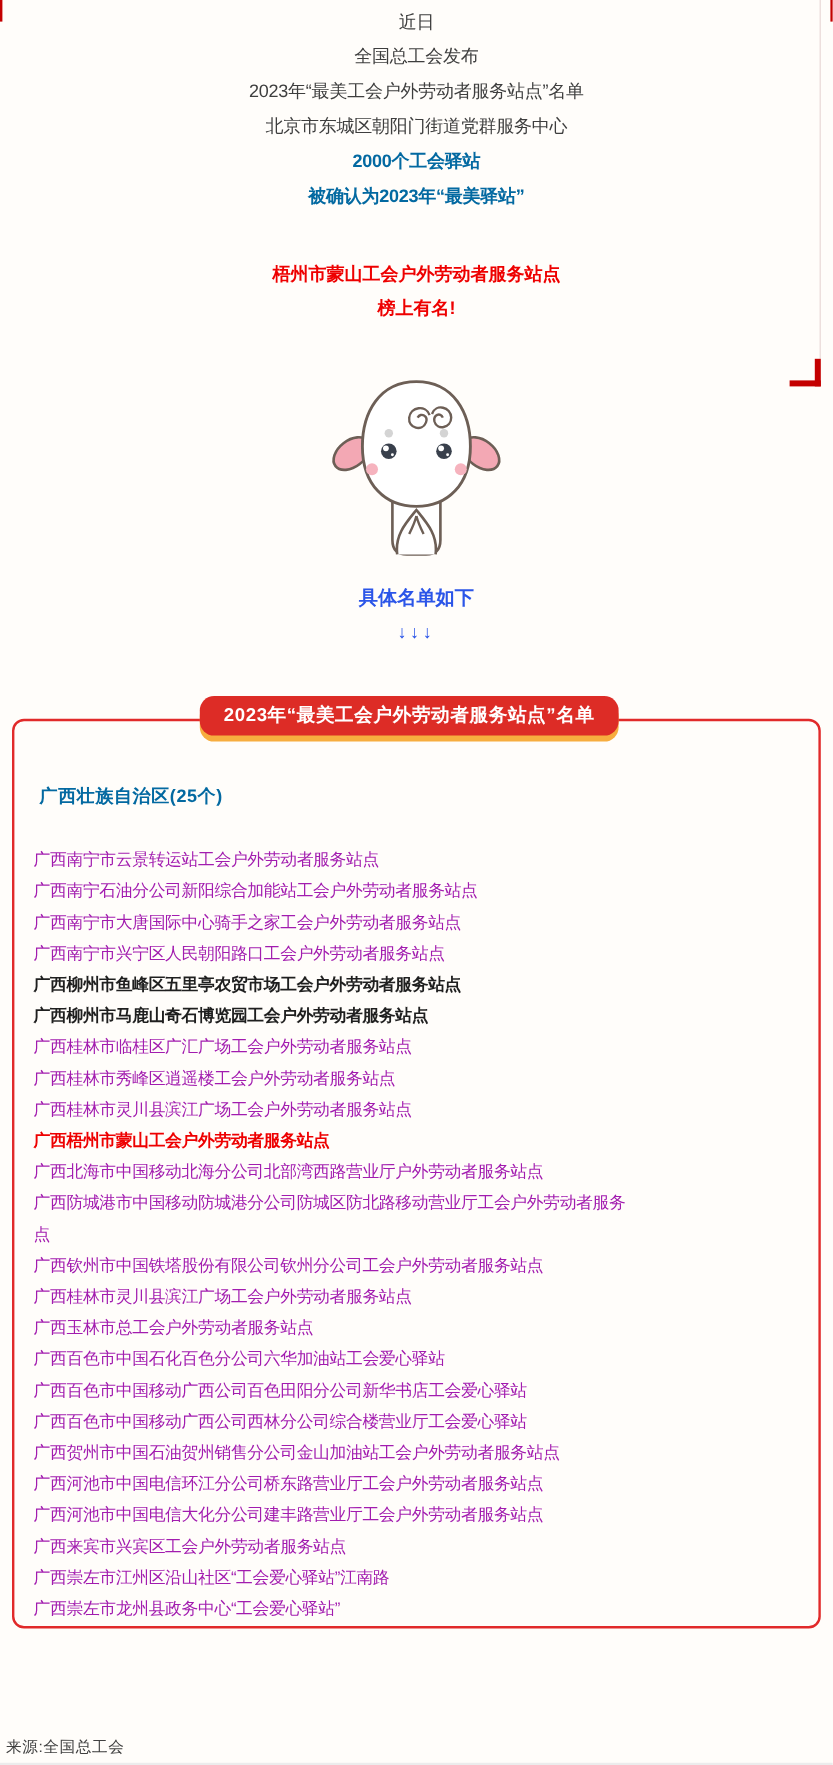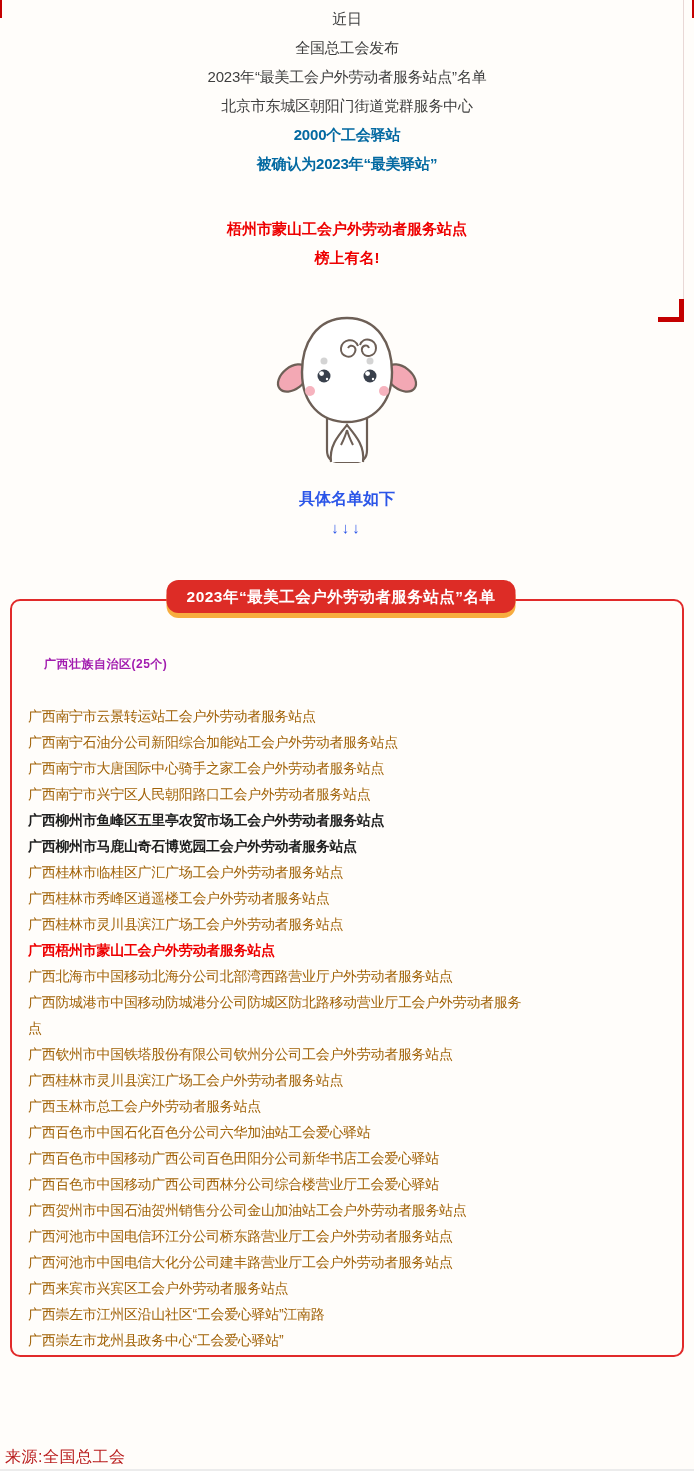--- a/index.html
+++ b/index.html
@@ -44,34 +44,34 @@
   .pill{
     position:absolute;top:-21px;left:50%;transform:translateX(-50%);
     margin-left:-6px;
     background:#dd2c26;color:#ffffff;
     height:33px;line-height:33px;padding:0 20px;
     font-size:15.5px;font-weight:bold;letter-spacing:0.5px;
     border-radius:12px;white-space:nowrap;
     box-shadow:0 5px 0 #f7ad3f;
   }
   .section-heading{
-    font-size:12px;font-weight:bold;color:#a21caf;
-    line-height:26px;margin:0 0 26px 16px;letter-spacing:0.5px;
+    font-size:15px;font-weight:bold;color:#0369a1;
+    line-height:26px;margin:0 0 26px 5px;letter-spacing:0.5px;
   }
   .station-list{width:497px;}
   .station-list .item{
-    font-size:14px;line-height:26px;letter-spacing:-0.3px;color:#a16207;
+    font-size:14px;line-height:26px;letter-spacing:-0.3px;color:#a21caf;
   }
   .station-list .style-bold{color:#1f1f1f;font-weight:bold;}
   .station-list .style-red{color:#ee0000;font-weight:bold;font-size:14px;}
 
   
   .footer{
     position:absolute;left:5px;top:1447px;
-    font-size:16px;color:#b91c1c;letter-spacing:0.5px;
+    font-size:13px;color:#404040;letter-spacing:0.5px;
   }
 </style>
 </head>
 <body>
 
 <div class="deco tick-left"></div>
 <div class="deco tick-right"></div>
 <div class="deco thin-right-line"></div>
 <div class="deco bracket-v"></div>
 <div class="deco bracket-h"></div>

